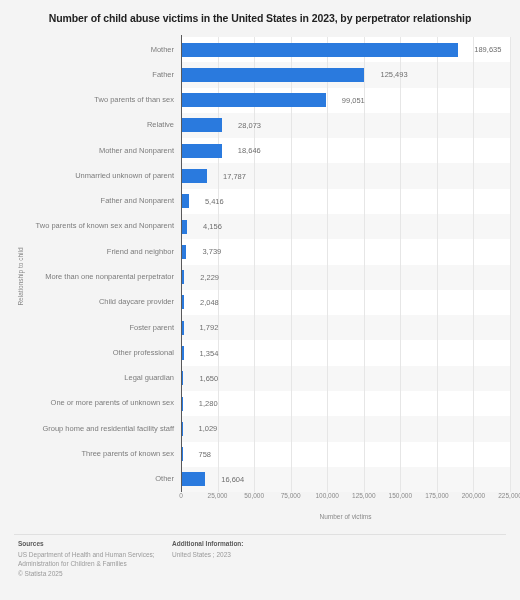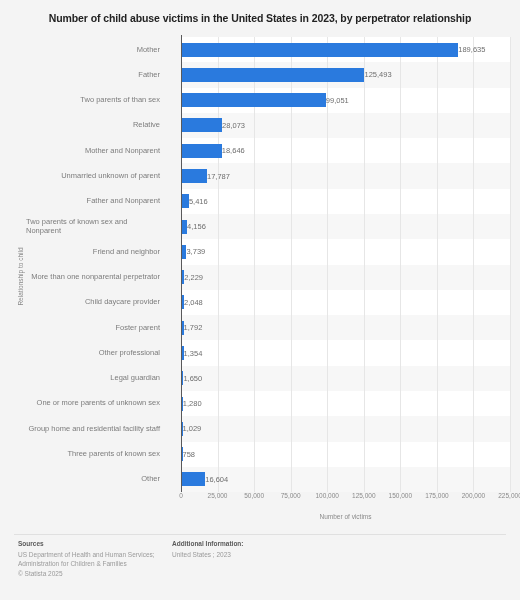--- a/index.html
+++ b/index.html
@@ -82,43 +82,43 @@
     align-items: stretch;
     position: relative;
     min-height: 0;
   }
   .row-label {
     width: 155px;
     flex: 0 0 155px;
     display: flex;
     align-items: center;
     justify-content: flex-end;
-    padding-right: 21px;
+    padding-right: 7px;
     box-sizing: border-box;
     font-size: 7.5px;
     color: #7c7c7c;
-    text-align: left;
+    text-align: center;
     line-height: 1.1;
   }
   .row-plot {
     flex: 1 1 auto;
     position: relative;
     display: flex;
     align-items: center;
     min-width: 0;
   }
   .bar {
     height: 14px;
     background: #2a7ade;
     flex: 0 0 auto;
   }
   .bar-value {
     font-size: 7.5px;
     color: #6e6e6e;
-    padding-left: 0;
+    padding-left: 16px;
     white-space: nowrap;
   }
 
   
   .plot-bg {
     position: absolute;
     left: 181px;
     top: 5px;
     right: 10px;
     bottom: 28px;

